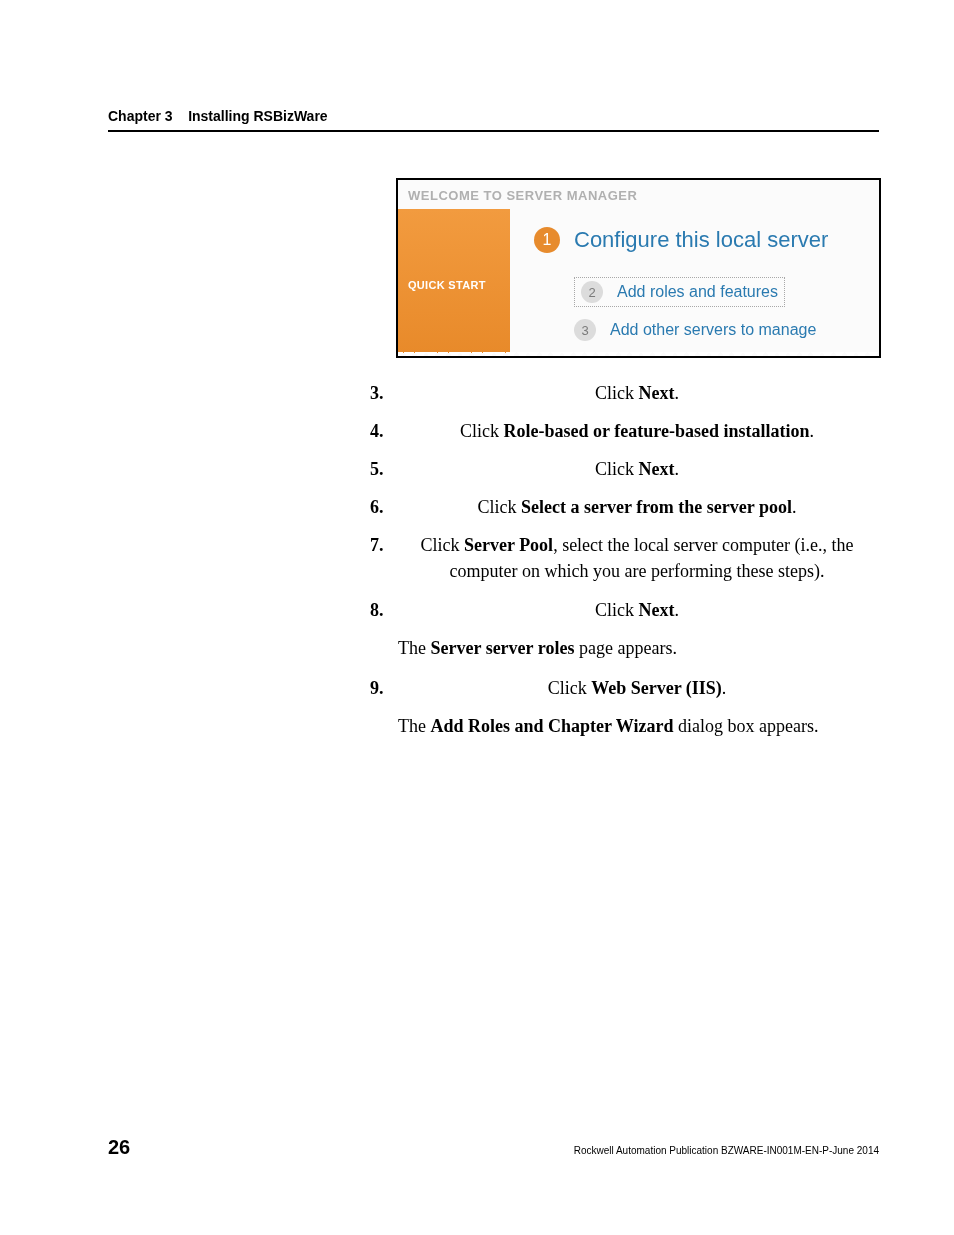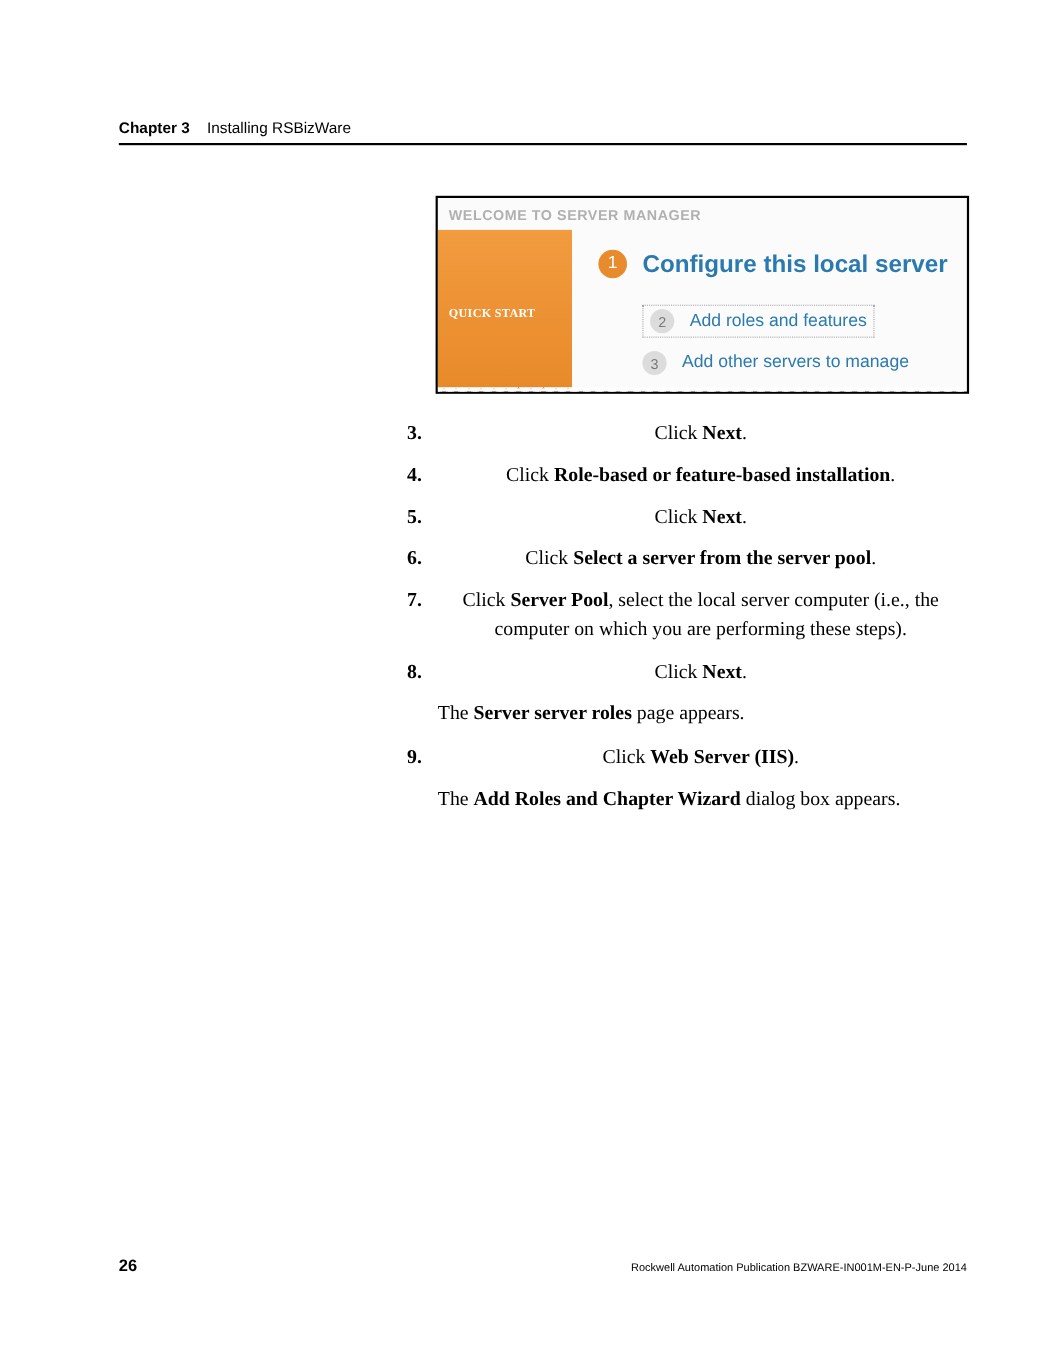--- a/index.html
+++ b/index.html
@@ -16,21 +16,21 @@
     top: 108px;
     left: 108px;
     right: 75px;
   }
   .chapter-line {
     font-family: Arial, Helvetica, sans-serif;
     font-size: 14px;
     color: #000;
   }
   .chapter-line .bold { font-weight: bold; }
-  .chapter-line .light { font-weight: normal; }
+  .chapter-line .light { font-weight: bold; }
   .hr {
     margin-top: 6px;
     border: none;
     border-top: 2px solid #000;
   }
 
   
   .figure {
     position: absolute;
     top: 178px;
@@ -47,24 +47,24 @@
     font-weight: 600;
     color: #b0b0b0;
     letter-spacing: 0.5px;
     padding: 8px 2px 6px 10px;
   }
   .figure-body {
     display: flex;
     height: calc(100% - 32px);
   }
   .quick-start {
-    width: 122px;
+    width: 112px;
     background: linear-gradient(#f29b3f, #e88a2a);
     position: relative;
-    font-family: Liberation Serif, serif;
+    font-family: Liberation Sans, sans-serif;
   }
   .quick-start-label {
     position: absolute;
     top: 70px;
     left: 10px;
     color: #fff;
     font-size: 11px;
     font-weight: 600;
     letter-spacing: 0.3px;
   }
@@ -87,21 +87,21 @@
     color: #fff;
     display: flex;
     align-items: center;
     justify-content: center;
     font-size: 16px;
     font-weight: 400;
   }
   .configure-text {
     color: #2a7ab0;
     font-size: 22px;
-    font-weight: 700;
+    font-weight: 400;
   }
   .row-small {
     display: flex;
     align-items: center;
     gap: 14px;
     margin-left: 40px;
     margin-bottom: 12px;
   }
   .num-grey {
     width: 22px;
@@ -166,21 +166,21 @@
   .footer {
     position: absolute;
     bottom: 76px;
     left: 108px;
     right: 75px;
     display: flex;
     justify-content: space-between;
     align-items: baseline;
     font-family: Arial, Helvetica, sans-serif;
   }
-  .footer .pg { font-weight: bold; font-size: 15px; }
+  .footer .pg { font-weight: bold; font-size: 20px; }
   .footer .pub { font-size: 10px; color: #000; }
 </style>
 </head>
 <body>
 
 <div class="page-header">
   <div class="chapter-line">
     <span class="bold">Chapter 3</span>
     <span>&nbsp;&nbsp;</span>
     <span class="light">Installing RSBizWare</span>

